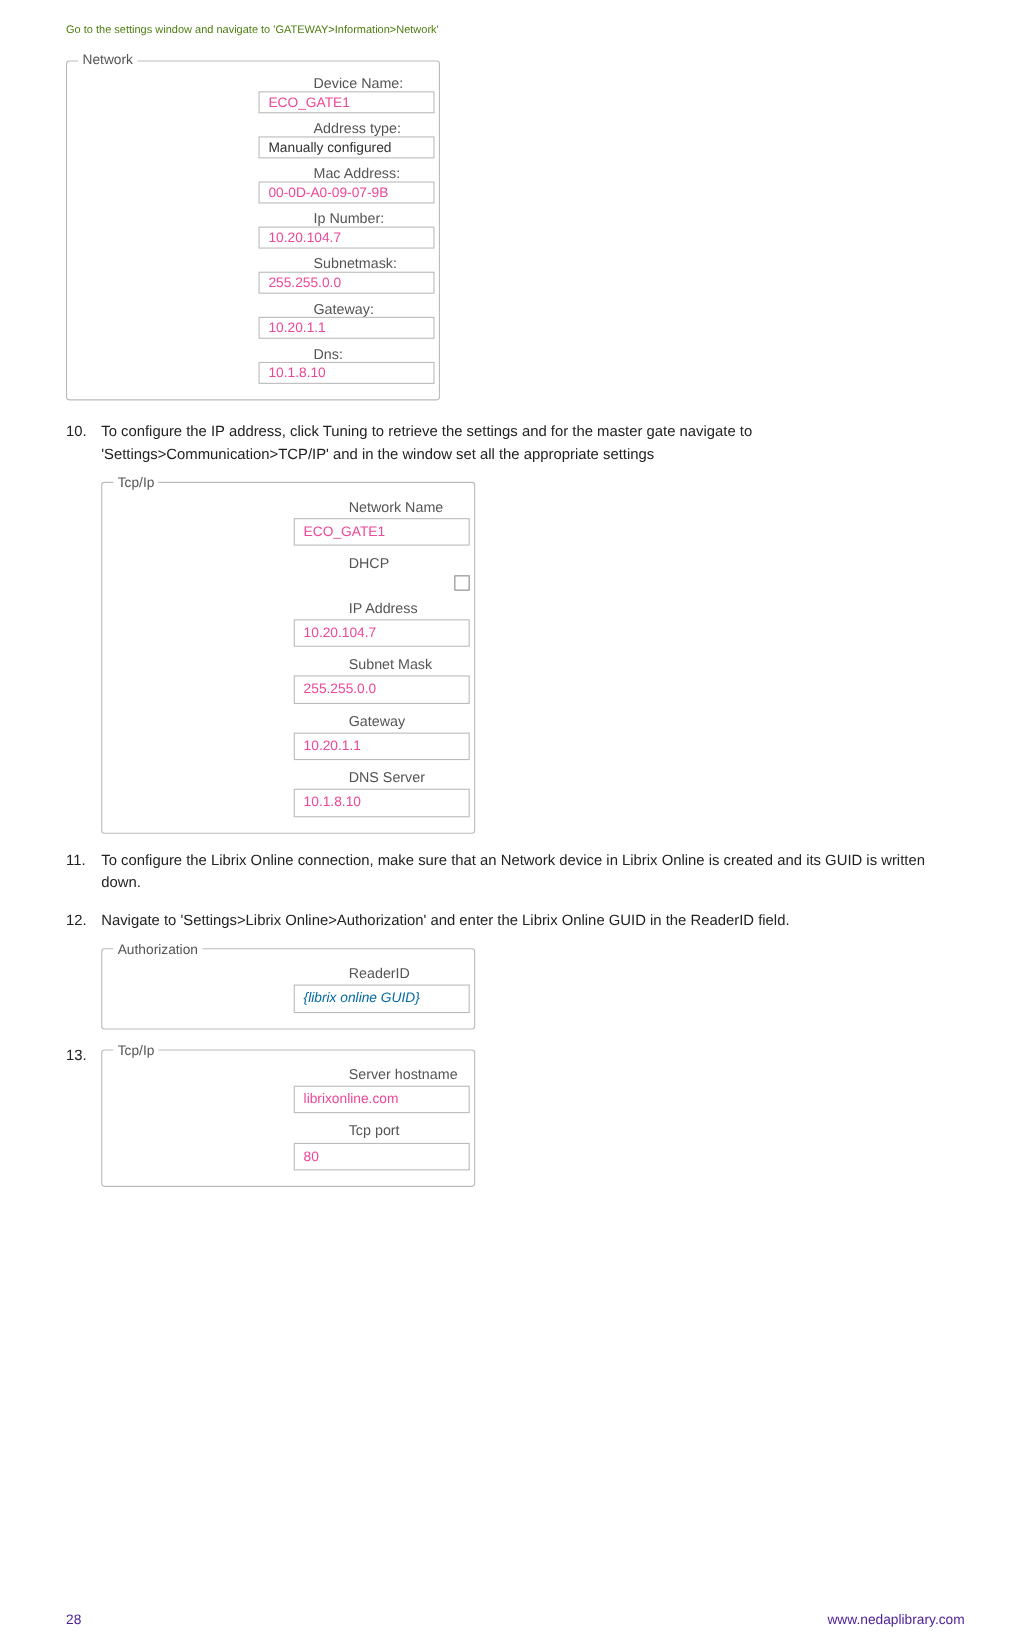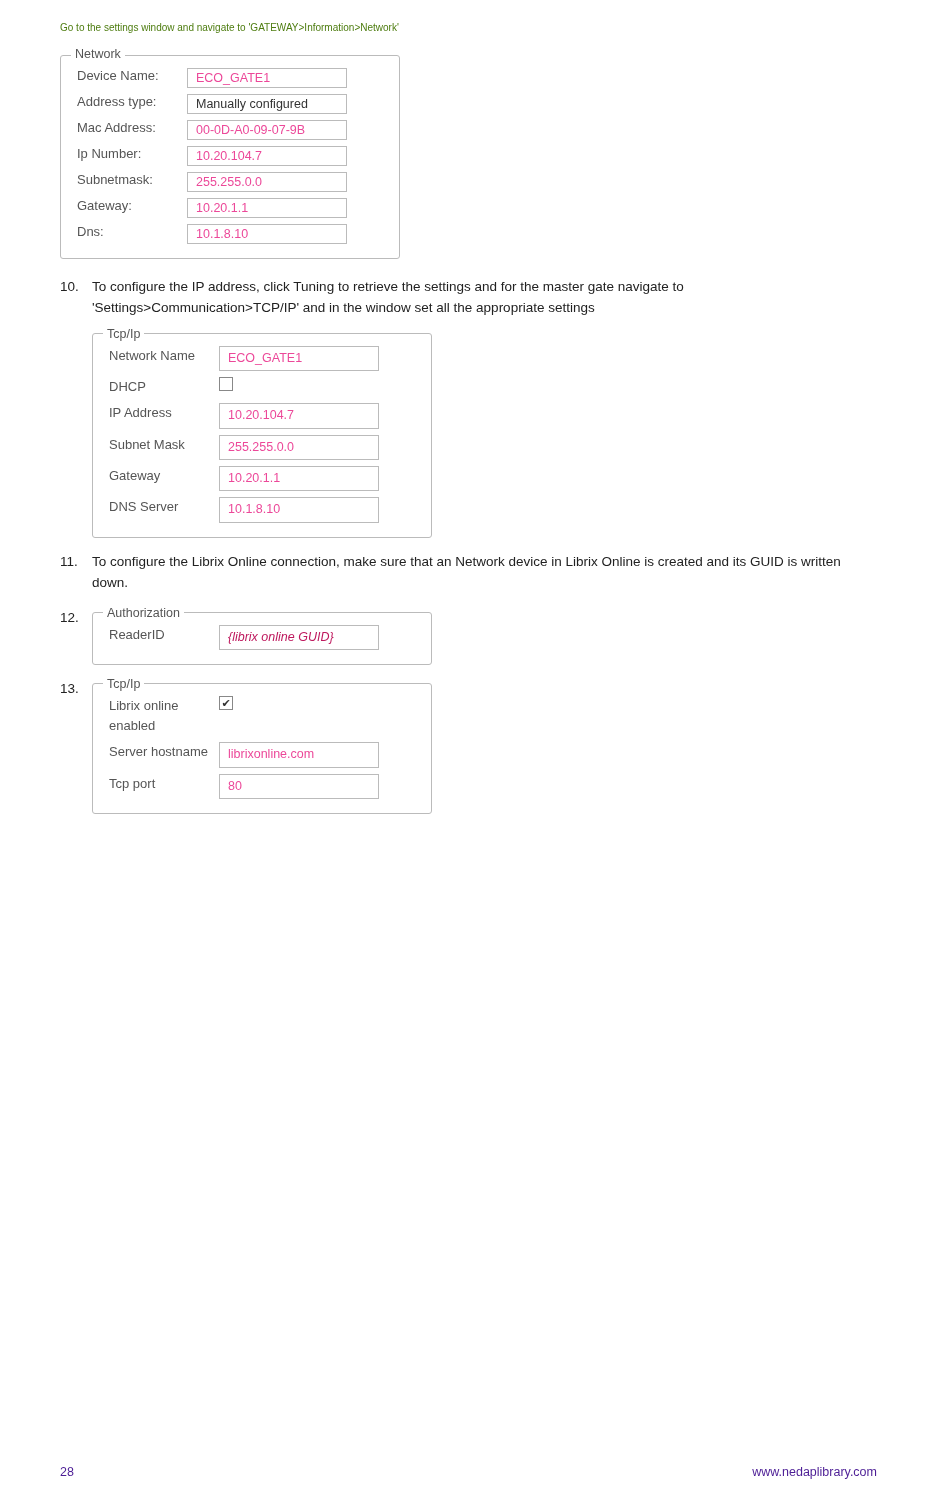--- a/index.html
+++ b/index.html
@@ -34,23 +34,24 @@
       top: -9px;
       left: 10px;
       background: #fff;
       padding: 0 4px;
       font-size: 12.5px;
       color: #555;
       font-style: normal;
     }
     .panel-row {
       display: flex;
-      align-items: flex-start;
+      align-items: flex-end;
       margin-bottom: 6px;
       font-size: 13px;
+      flex-direction: column;
     }
     .panel-row:last-child { margin-bottom: 0; }
     .panel-label {
       width: 110px;
       color: #555;
       font-size: 13px;
       flex-shrink: 0;
     }
     .panel-value {
       border: 1px solid #bbb;
@@ -97,21 +98,21 @@
       position: absolute;
       bottom: 18px;
       left: 60px;
       right: 60px;
       display: flex;
       justify-content: space-between;
       font-size: 12.5px;
       color: #4c1d95;
     }
     .guid-value {
-      color: #be185d;
+      color: #0369a1;
       font-style: italic;
       font-size: 12.5px;
     }
     .checked-box {
       width: 14px;
       height: 14px;
       border: 1px solid #888;
       display: inline-flex;
       align-items: center;
       justify-content: center;
@@ -196,34 +197,30 @@
           </div></div></div>
     </li>
     <li>
       <span class="li-num">11.</span>
       <div class="li-content">
         <p style="margin-bottom: 0px;">To configure the Librix Online connection, make sure that an Network device in Librix Online is created and its GUID is written down.</p>
       </div>
     </li>
     <li>
       <span class="li-num">12.</span>
-      <div class="li-content"><div class="panel" style="margin-top: 4px; margin-bottom: 0px;"><span class="panel-title">Authorization</span><div>
+      <div class="li-content"><p style="margin-bottom: 10px;">Navigate to 'Settings&gt;Librix Online&gt;Authorization' and enter the Librix Online GUID in the ReaderID field.</p><div class="panel" style="margin-top: 4px; margin-bottom: 0px;"><span class="panel-title">Authorization</span><div>
             <div class="panel-row">
               <span class="panel-label">ReaderID</span>
               <span class="panel-value guid-value">{librix online GUID}</span>
             </div>
           </div></div></div>
     </li>
     <li>
       <span class="li-num">13.</span>
       <div class="li-content"><div class="panel" style="margin-top: 4px; margin-bottom: 0px;"><span class="panel-title">Tcp/Ip</span><div>
-            <div class="panel-row">
-              <span class="panel-label">Librix online enabled</span>
-              <span class="checked-box">✔</span>
-            </div>
             <div class="panel-row">
               <span class="panel-label">Server hostname</span>
               <span class="panel-value">librixonline.com</span>
             </div>
             <div class="panel-row">
               <span class="panel-label">Tcp port</span>
               <span class="panel-value">80</span>
             </div>
           </div></div></div>
     </li>

